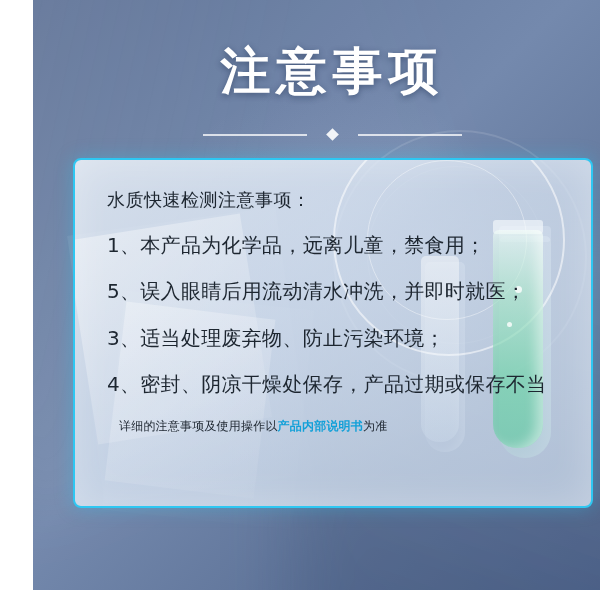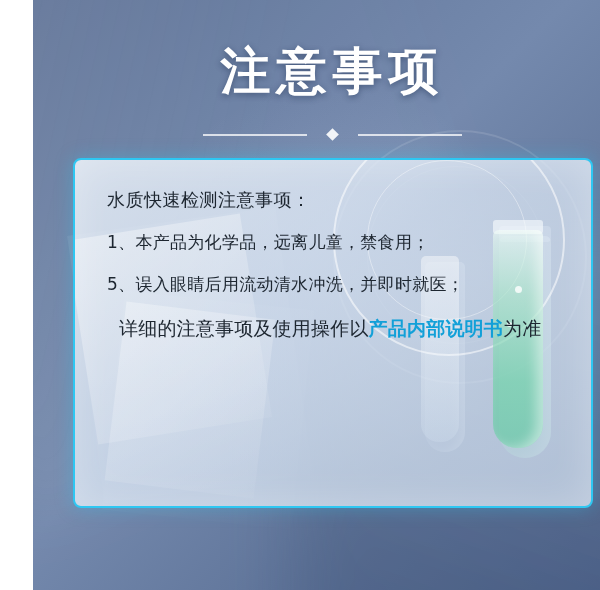--- a/index.html
+++ b/index.html
@@ -224,29 +224,29 @@
   }
   #notice-heading {
     font-family: "DejaVu Sans", "Liberation Sans", sans-serif;
     font-size: 18px;
     color: #1d2630;
     margin: 0 0 18px 2px;
     letter-spacing: 0.5px;
   }
   .notice-item {
     font-family: "DejaVu Sans", "Liberation Sans", sans-serif;
-    font-size: 17px;
+    font-size: 20px;
     color: #1d2630;
     line-height: 1.52;
     margin: 0 0 16px 2px;
     letter-spacing: 0.3px;
   }
   #notice-footer {
     font-family: "DejaVu Sans", "Liberation Sans", sans-serif;
-    font-size: 19px;
+    font-size: 12px;
     color: #1d2630;
     margin: 18px 0 0 14px;
     letter-spacing: 0.2px;
   }
   #notice-footer .hl {
     color: #12a0d8;
     font-weight: bold;
   }
 </style>
 </head>
@@ -286,20 +286,22 @@
       <div class="wm-tube"></div>
       <div class="wm-bubble" style="left:440px; top:126px;"></div>
       <div class="wm-bubble" style="left:432px; top:162px; width:5px; height:5px;"></div>
     </div>
 
     <div id="card-content">
       <div id="notice-heading">水质快速检测注意事项：</div>
 
       <div class="notice-item">1、本产品为化学品，远离儿童，禁食用；</div>
       <div class="notice-item">5、误入眼睛后用流动清水冲洗，并即时就医；</div>
+      <div class="notice-item">3、适当处理废弃物、防止污染环境；</div>
+      <div class="notice-item" style="margin-bottom:2px;">4、密封、阴凉干燥处保存，产品过期或保存不当</div>
 
       <div id="notice-footer">
         <span>详细的注意事项及使用操作以</span><span class="hl">产品内部说明书</span><span>为准</span>
       </div>
     </div>
   </div>
 
 </div>
 
 </body></html>

